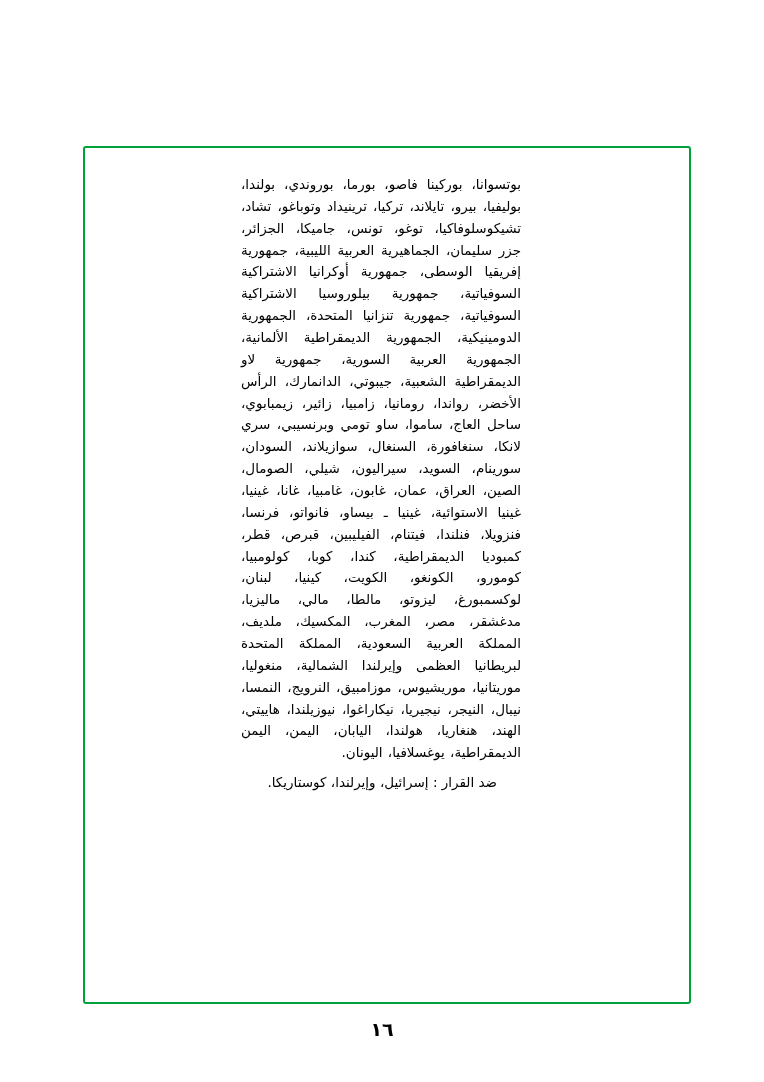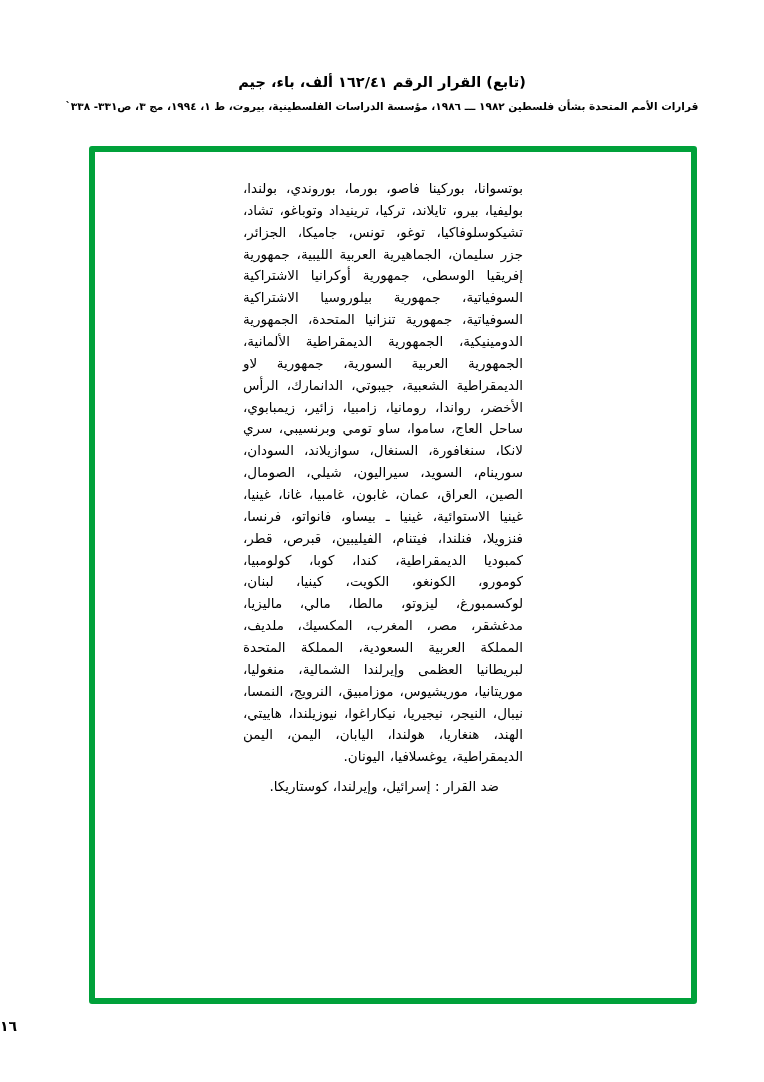--- a/index.html
+++ b/index.html
@@ -35,24 +35,24 @@
   .doc-source {
     font-size: 10.5px;
     font-weight: bold;
     margin-top: 7px;
     direction: rtl;
     line-height: 1.4;
   }
   .frame {
     position: absolute;
     top: 146px;
-    left: 89px;
+    left: 83px;
     width: 608px;
     height: 858px;
-    border: 6px solid #0f766e;
+    border: 2px solid #0f766e;
     border-radius: 3px;
     box-sizing: border-box;
     background: #ffffff;
   }
   .body-text {
     position: absolute;
     top: 26px;
     right: 168px;
     width: 280px;
     direction: rtl;
@@ -68,35 +68,31 @@
     text-align: right;
     padding-right: 24px;
     font-size: 13.5px;
     line-height: 1.62;
   }
   .folio {
     position: absolute;
     top: 1018px;
     left: 0;
     width: 764px;
-    text-align: left;
-    font-size: 14px;
+    text-align: center;
+    font-size: 19px;
     font-weight: bold;
     direction: rtl;
   }
 </style>
 </head>
 <body>
 
 <div class="page">
 
-  <div class="header">
-    <div class="doc-title">(تابع) القرار الرقم ١٦٢/٤١ ألف، باء، جيم</div>
-    <div class="doc-source">قرارات الأمم المتحدة بشأن فلسطين ١٩٨٢ ـــ ١٩٨٦، مؤسسة الدراسات الفلسطينية، بيروت، ط ١، ١٩٩٤، مج ٣، ص٣٣١- ٣٣٨`</div>
-  </div>
 
   <div class="frame" style="border-color: rgb(0, 161, 58);">
     <div class="body-text">بوتسوانا، بوركينا فاصو، بورما، بوروندي، بولندا، بوليفيا، بيرو، تايلاند، تركيا، ترينيداد وتوباغو، تشاد، تشيكوسلوفاكيا، توغو، تونس، جاميكا، الجزائر، جزر سليمان، الجماهيرية العربية الليبية، جمهورية إفريقيا الوسطى، جمهورية أوكرانيا الاشتراكية السوفياتية، جمهورية بيلوروسيا الاشتراكية السوفياتية، جمهورية تنزانيا المتحدة، الجمهورية الدومينيكية، الجمهورية الديمقراطية الألمانية، الجمهورية العربية السورية، جمهورية لاو الديمقراطية الشعبية، جيبوتي، الدانمارك، الرأس الأخضر، رواندا، رومانيا، زامبيا، زائير، زيمبابوي، ساحل العاج، ساموا، ساو تومي وبرنسيبي، سري لانكا، سنغافورة، السنغال، سوازيلاند، السودان، سورينام، السويد، سيراليون، شيلي، الصومال، الصين، العراق، عمان، غابون، غامبيا، غانا، غينيا، غينيا الاستوائية، غينيا ـ بيساو، فانواتو، فرنسا، فنزويلا، فنلندا، فيتنام، الفيليبين، قبرص، قطر، كمبوديا الديمقراطية، كندا، كوبا، كولومبيا، كومورو، الكونغو، الكويت، كينيا، لبنان، لوكسمبورغ، ليزوتو، مالطا، مالي، ماليزيا، مدغشقر، مصر، المغرب، المكسيك، ملديف، المملكة العربية السعودية، المملكة المتحدة لبريطانيا العظمى وإيرلندا الشمالية، منغوليا، موريتانيا، موريشيوس، موزامبيق، النرويج، النمسا، نيبال، النيجر، نيجيريا، نيكاراغوا، نيوزيلندا، هاييتي، الهند، هنغاريا، هولندا، اليابان، اليمن، اليمن الديمقراطية، يوغسلافيا، اليونان.</div>
   </div>
 
   <div class="frame" style="border-color: transparent; background: transparent;">
     <div style="position: absolute; top: 616px; right: 168px; width: 280px;">
       <div class="against">ضد القرار :  إسرائيل، وإيرلندا، كوستاريكا.</div>
     </div>
   </div>

